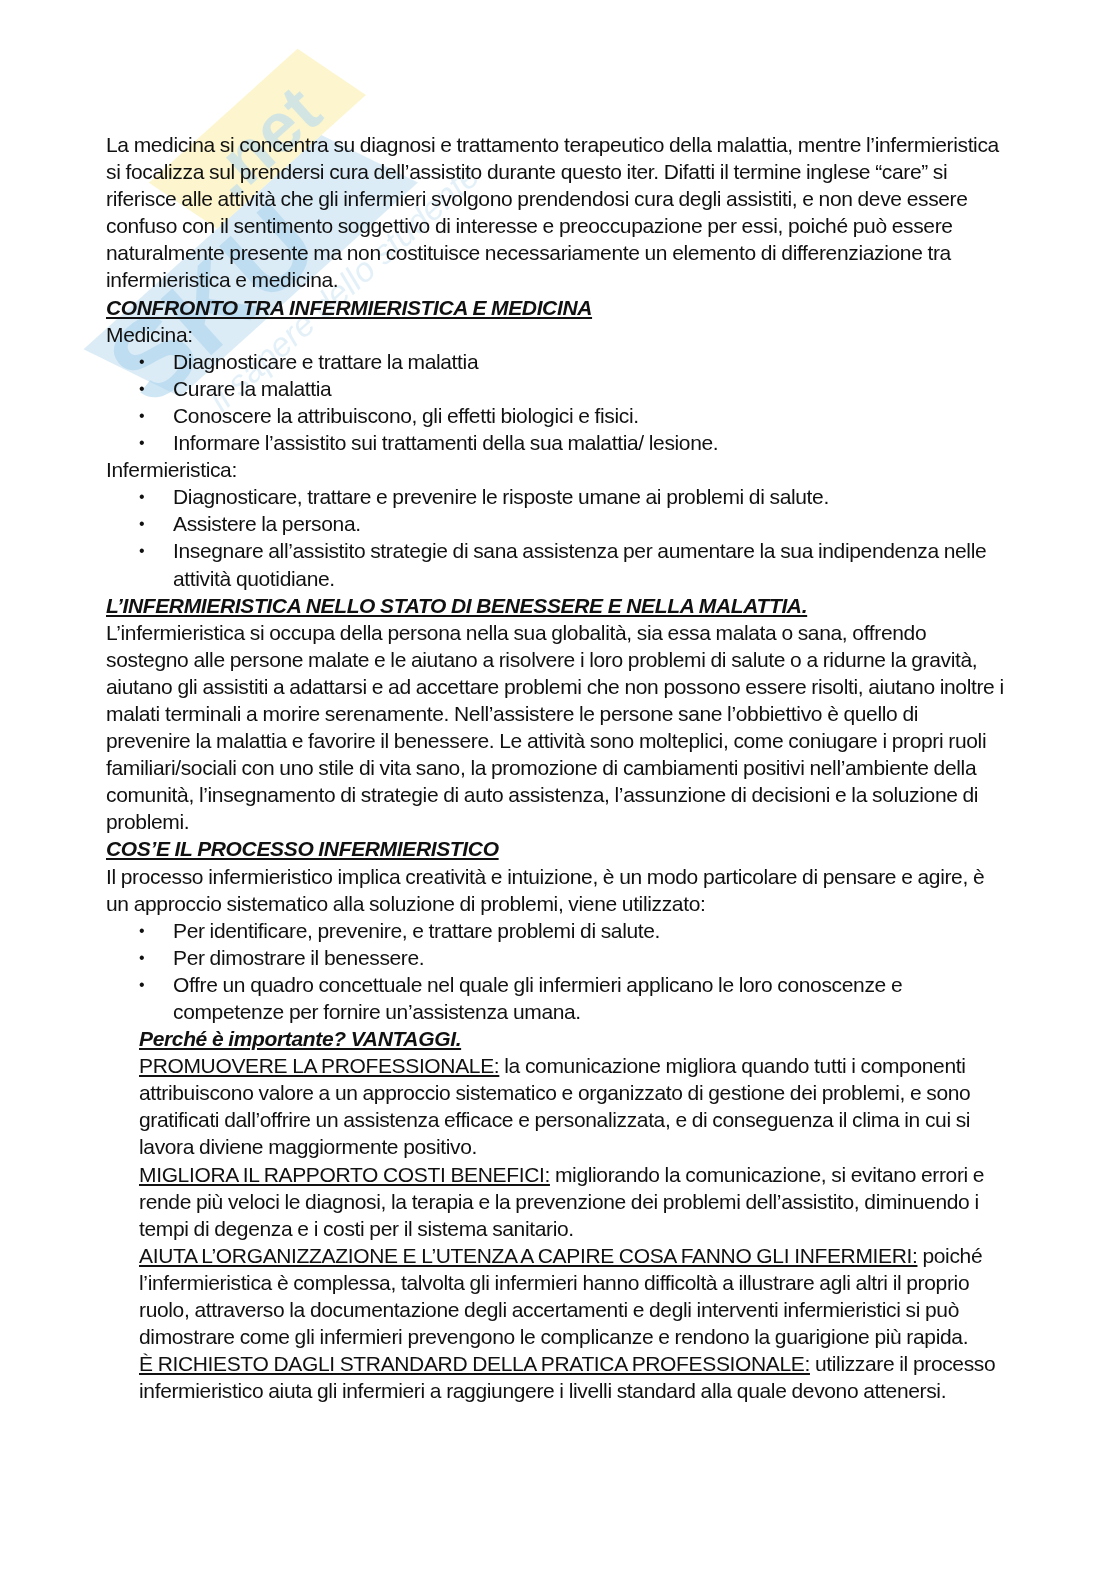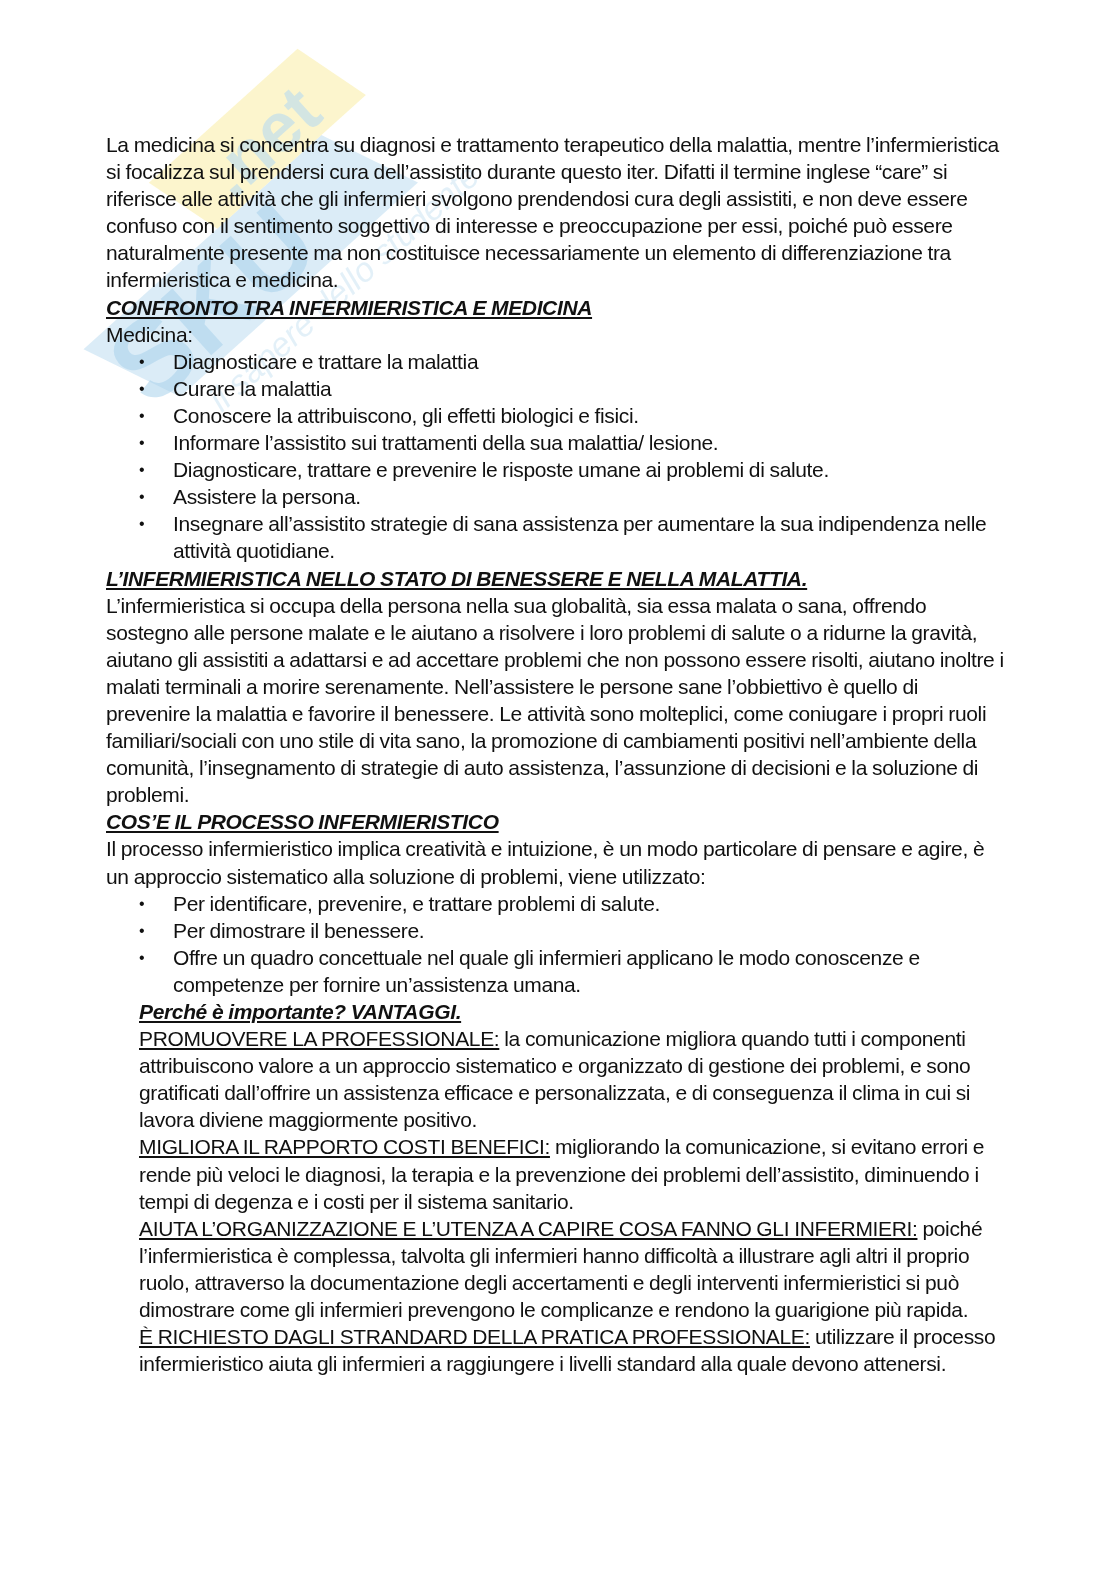--- a/index.html
+++ b/index.html
@@ -50,35 +50,36 @@
   <p>La medicina si concentra su diagnosi e trattamento terapeutico della malattia, mentre l’infermieristica si focalizza sul prendersi cura dell’assistito durante questo iter. Difatti il termine inglese “care” si riferisce alle attività che gli infermieri svolgono prendendosi cura degli assistiti, e non deve essere confuso con il sentimento soggettivo di interesse e preoccupazione per essi, poiché può essere naturalmente presente ma non costituisce necessariamente un elemento di differenziazione tra infermieristica e medicina.</p>
 
   <p class="heading">CONFRONTO TRA INFERMIERISTICA E MEDICINA</p>
   <p>Medicina:</p>
   <ul class="bullets">
     <li>Diagnosticare e trattare la malattia</li>
     <li>Curare la malattia</li>
     <li>Conoscere la attribuiscono, gli effetti biologici e fisici.</li>
     <li>Informare l’assistito sui trattamenti della sua malattia/ lesione.</li>
   </ul>
+  <p>Infermieristica:</p>
   <ul class="bullets">
     <li>Diagnosticare, trattare e prevenire le risposte umane ai problemi di salute.</li>
     <li>Assistere la persona.</li>
     <li>Insegnare all’assistito strategie di sana assistenza per aumentare la sua indipendenza nelle attività quotidiane.</li>
   </ul>
 
   <p class="heading">L’INFERMIERISTICA NELLO STATO DI BENESSERE E NELLA MALATTIA.</p>
   <p>L’infermieristica si occupa della persona nella sua globalità, sia essa malata o sana, offrendo sostegno alle persone malate e le aiutano a risolvere i loro problemi di salute o a ridurne la gravità, aiutano gli assistiti a adattarsi e ad accettare problemi che non possono essere risolti, aiutano inoltre i malati terminali a morire serenamente. Nell’assistere le persone sane l’obbiettivo è quello di prevenire la malattia e favorire il benessere. Le attività sono molteplici, come coniugare i propri ruoli familiari/sociali con uno stile di vita sano, la promozione di cambiamenti positivi nell’ambiente della comunità, l’insegnamento di strategie di auto assistenza, l’assunzione di decisioni e la soluzione di problemi.</p>
 
   <p class="heading">COS’E IL PROCESSO INFERMIERISTICO</p>
   <p>Il processo infermieristico implica creatività e intuizione, è un modo particolare di pensare e agire, è un approccio sistematico alla soluzione di problemi, viene utilizzato:</p>
   <ul class="bullets">
     <li>Per identificare, prevenire, e trattare problemi di salute.</li>
     <li>Per dimostrare il benessere.</li>
-    <li>Offre un quadro concettuale nel quale gli infermieri applicano le modo conoscenze e competenze per fornire un’assistenza umana.</li>
+    <li>Offre un quadro concettuale nel quale gli infermieri applicano le loro conoscenze e competenze per fornire un’assistenza umana.</li>
   </ul>
 
   <div class="indent">
     <p class="heading">Perché è importante? VANTAGGI.</p>
     <p><span class="lbl">PROMUOVERE LA PROFESSIONALE:</span><span> la comunicazione migliora quando tutti i componenti attribuiscono valore a un approccio sistematico e organizzato di gestione dei problemi, e sono gratificati dall’offrire un assistenza efficace e personalizzata, e di conseguenza il clima in cui si lavora diviene maggiormente positivo.</span></p>
     <p><span class="lbl">MIGLIORA IL RAPPORTO COSTI BENEFICI:</span><span> migliorando la comunicazione, si evitano errori e rende più veloci le diagnosi, la terapia e la prevenzione dei problemi dell’assistito, diminuendo i tempi di degenza e i costi per il sistema sanitario.</span></p>
     <p><span class="lbl">AIUTA L’ORGANIZZAZIONE E L’UTENZA A CAPIRE COSA FANNO GLI INFERMIERI:</span><span> poiché l’infermieristica è complessa, talvolta gli infermieri hanno difficoltà a illustrare agli altri il proprio ruolo, attraverso la documentazione degli accertamenti e degli interventi infermieristici si può dimostrare come gli infermieri prevengono le complicanze e rendono la guarigione più rapida.</span></p>
     <p><span class="lbl">È RICHIESTO DAGLI STRANDARD DELLA PRATICA PROFESSIONALE:</span><span> utilizzare il processo infermieristico aiuta gli infermieri a raggiungere i livelli standard alla quale devono attenersi.</span></p>
   </div>
 </div>

